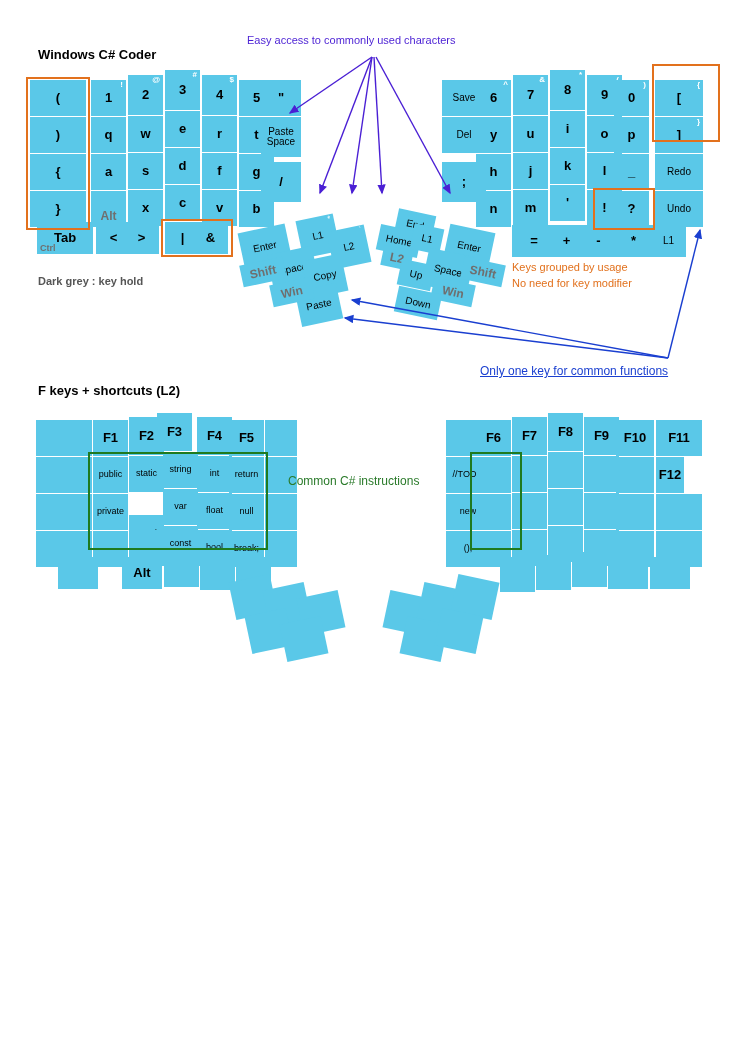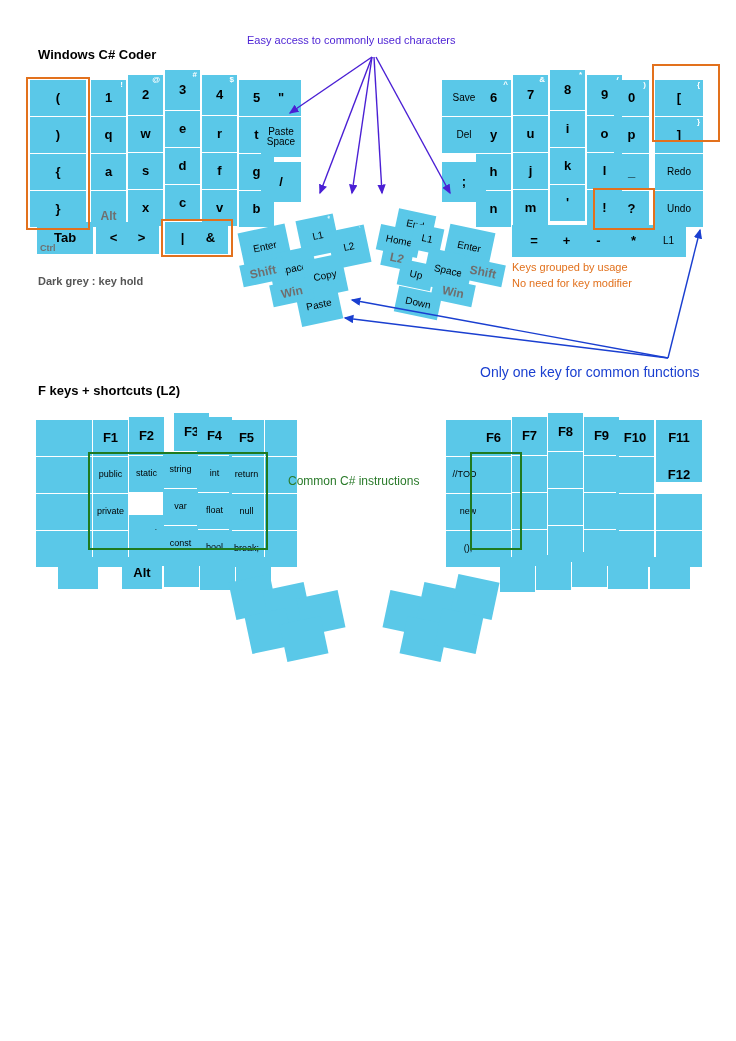--- a/index.html
+++ b/index.html
@@ -55,21 +55,21 @@
     white-space: pre;
   }
   .title {
     position: absolute;
     font-size: 13px;
     font-weight: bold;
     color: #000;
   }
   .note-purple { color: #4a1fd4; font-size: 11px; }
   .note-orange { color: #e2711d; font-size: 11px; }
-  .note-blue   { color: #1a3fd0; font-size: 14px; }
+  .note-blue   { color: #1a3fd0; font-size: 12px; text-decoration: underline; }
   .note-green  { color: #2a7a2a; font-size: 12px; }
   .note-grey   { color: #555; font-size: 11px; font-weight: bold; }
   .obox {
     position: absolute;
     border: 2px solid #e2711d;
     box-sizing: border-box;
     pointer-events: none;
   }
   .gbox {
     position: absolute;
@@ -393,21 +393,21 @@
     </div>
     <div class="key tiny" style="left: 129px; top: 456px; width: 35px; height: 36px;">
       <span style="white-space: pre-line;">static</span>
     </div>
     <div class="key tiny" style="left: 129px; top: 515px; width: 35px; height: 36px; text-decoration: underline;">
       <span style="white-space: pre-line;">const</span>
     </div>
     <div class="key" style="left: 129px; top: 530px; width: 35px; height: 36px;">
       <span style="white-space: pre-line;"></span>
     </div>
-    <div class="key b" style="left: 174px; top: 413px; width: 35px; height: 38px;">
+    <div class="key b" style="left: 157px; top: 413px; width: 35px; height: 38px;">
       <span style="white-space: pre-line;">F3</span>
     </div>
     <div class="key tiny" style="left: 163px; top: 452px; width: 35px; height: 36px;">
       <span style="white-space: pre-line;">string</span>
     </div>
     <div class="key tiny" style="left: 163px; top: 489px; width: 35px; height: 36px;">
       <span style="white-space: pre-line;">var</span>
     </div>
     <div class="key tiny" style="left: 163px; top: 526px; width: 35px; height: 36px;">
       <span style="white-space: pre-line;">const</span>
@@ -546,21 +546,21 @@
     </div>
     <div class="key" style="left: 616px; top: 494px; width: 38px; height: 36px;">
       <span style="white-space: pre-line;"></span>
     </div>
     <div class="key" style="left: 616px; top: 531px; width: 38px; height: 36px;">
       <span style="white-space: pre-line;"></span>
     </div>
     <div class="key b" style="left: 656px; top: 420px; width: 46px; height: 36px;">
       <span style="white-space: pre-line;">F11</span>
     </div>
-    <div class="key b" style="left: 656px; top: 446px; width: 46px; height: 36px; align-items: flex-end;">
+    <div class="key b" style="left: 656px; top: 457px; width: 28px; height: 36px;">
       <span style="white-space: pre-line;">F12</span>
     </div>
     <div class="key" style="left: 656px; top: 494px; width: 46px; height: 36px;">
       <span style="white-space: pre-line;"></span>
     </div>
     <div class="key" style="left: 656px; top: 531px; width: 46px; height: 36px;">
       <span style="white-space: pre-line;"></span>
     </div>
     <div class="key" style="left: 500px; top: 557px; width: 35px; height: 35px;">
       <span style="white-space: pre-line;"></span>

